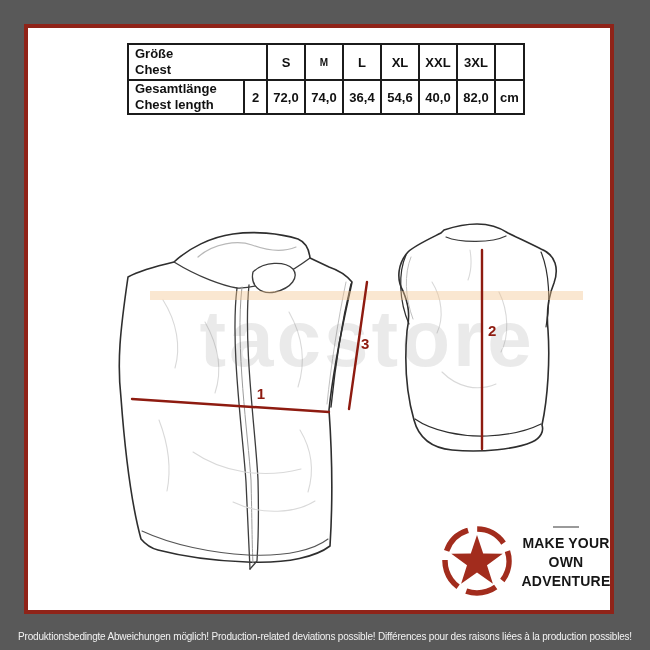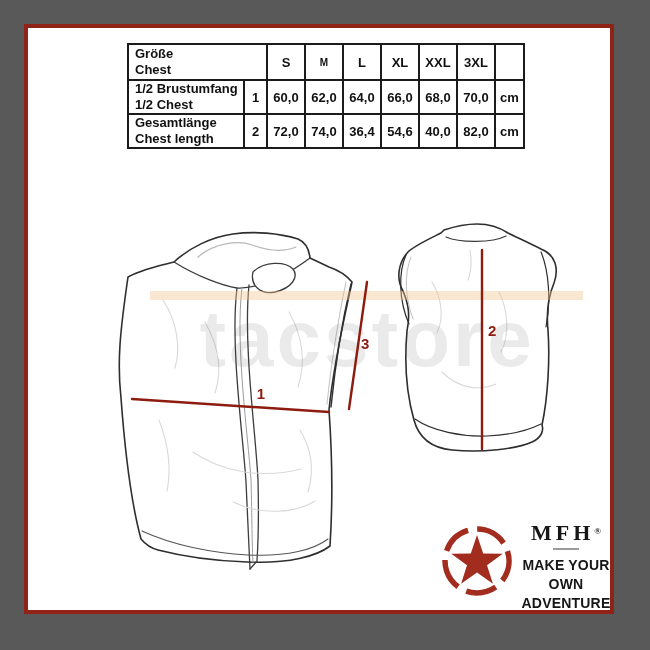--- a/index.html
+++ b/index.html
@@ -91,34 +91,20 @@
         <div>Größe</div>
         <div>Chest</div>
       </th>
       <th>S</th>
       <th class="size-m">M</th>
       <th>L</th>
       <th>XL</th>
       <th>XXL</th>
       <th>3XL</th>
       <th></th>
-    </tr>
-    <tr>
-      <td class="lbl">
-        <div>1/2 Brustumfang</div>
-        <div>1/2 Chest</div>
-      </td>
-      <td>1</td>
-      <td>60,0</td>
-      <td>62,0</td>
-      <td>64,0</td>
-      <td>66,0</td>
-      <td>68,0</td>
-      <td>70,0</td>
-      <td>cm</td>
     </tr>
     <tr>
       <td class="lbl">
         <div>Gesamtlänge</div>
         <div>Chest length</div>
       </td>
       <td>2</td>
       <td>72,0</td>
       <td>74,0</td>
       <td>36,4</td>
@@ -196,20 +182,22 @@
       <text x="488" y="336">2</text>
     </g>
 
     <g>
       <circle cx="477" cy="561" r="32" fill="none" stroke="#a22c1d" stroke-width="5.5" stroke-dasharray="31 9.2" transform="rotate(-18 477 561)"></circle>
       <polygon fill="#a22c1d" points="477,535 483.2,553.5 502.7,553.7 487,565.2 492.9,583.8 477,572.5 461.1,583.8 467,565.2 451.3,553.7 470.8,553.5"></polygon>
     </g>
   </svg>
 
   <div class="logo-text">
-    <div class="brand"><span>MFH</span><sup>®</sup></div>
     <div class="logo-divider"></div>
     <div class="tagline">MAKE YOUR OWN</div>
     <div class="tagline">ADVENTURE</div>
   </div>
 
+  <div class="footer">
+    <span class="footer-text">Produktionsbedingte Abweichungen möglich! Production-related deviations possible! Différences pour des raisons liées à la production possibles!</span>
+  </div>
 
 </div>
 
 </body></html>

